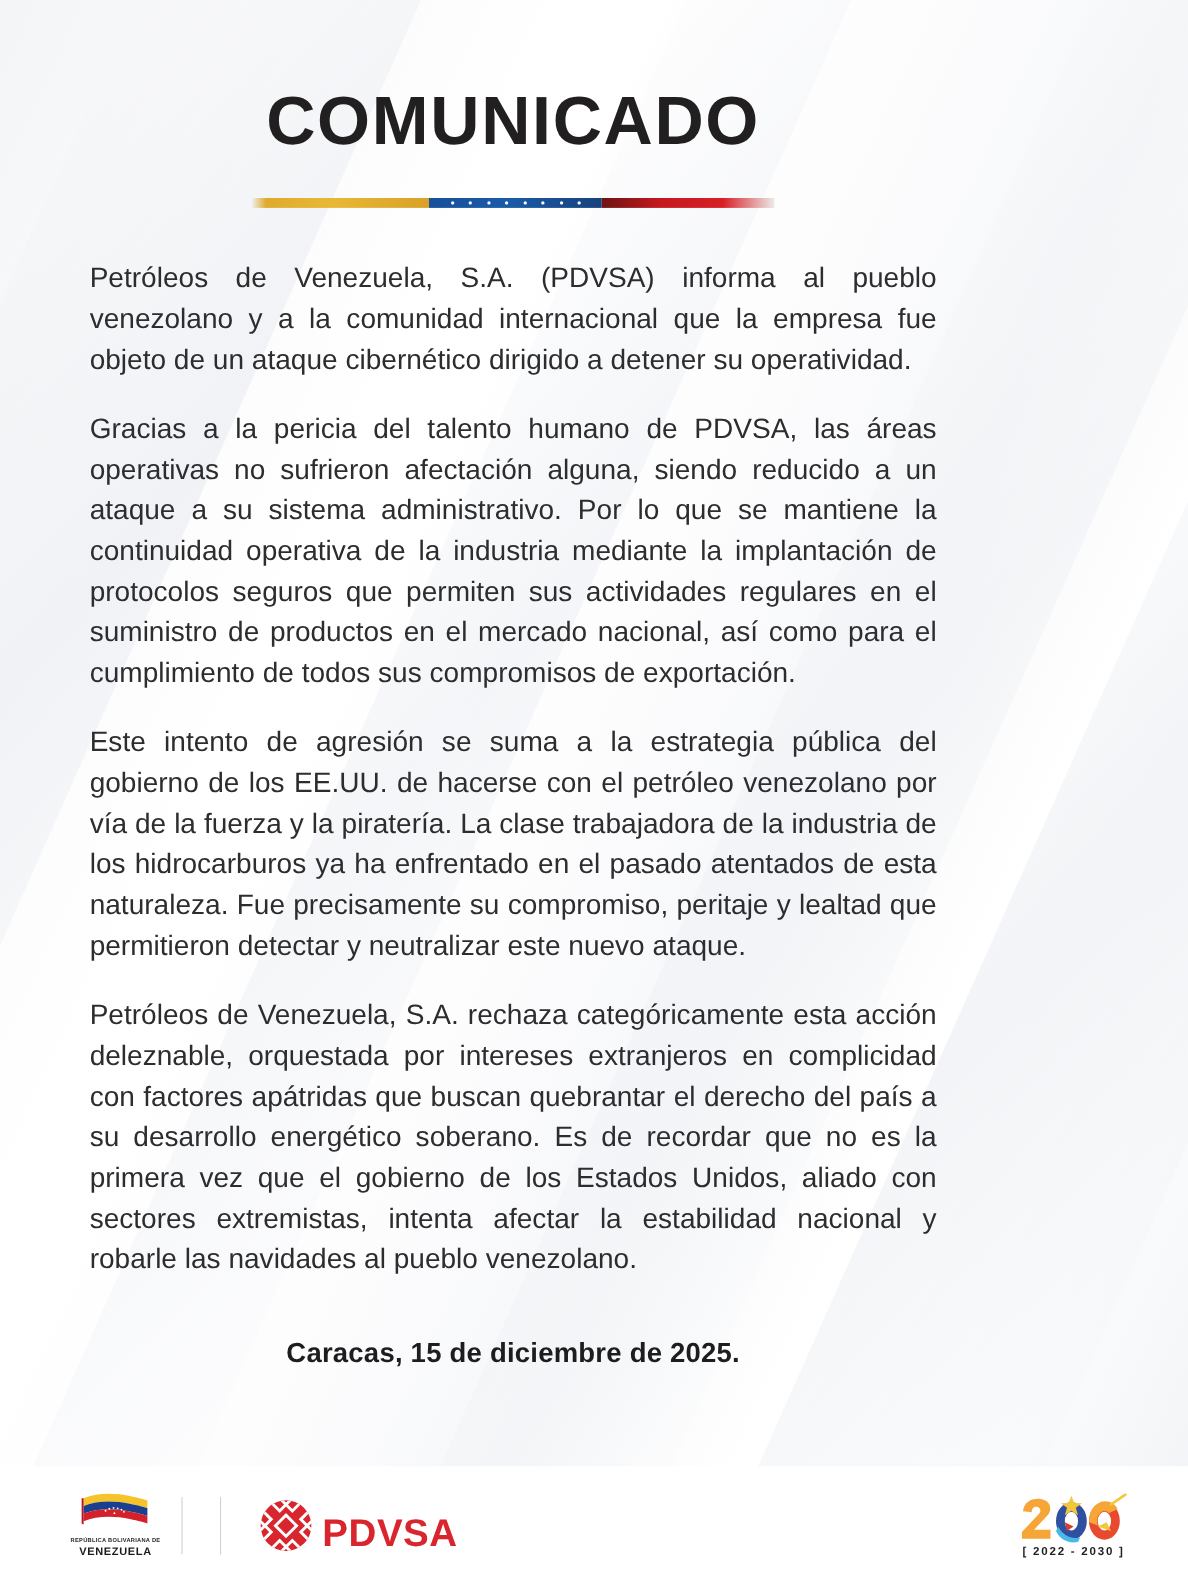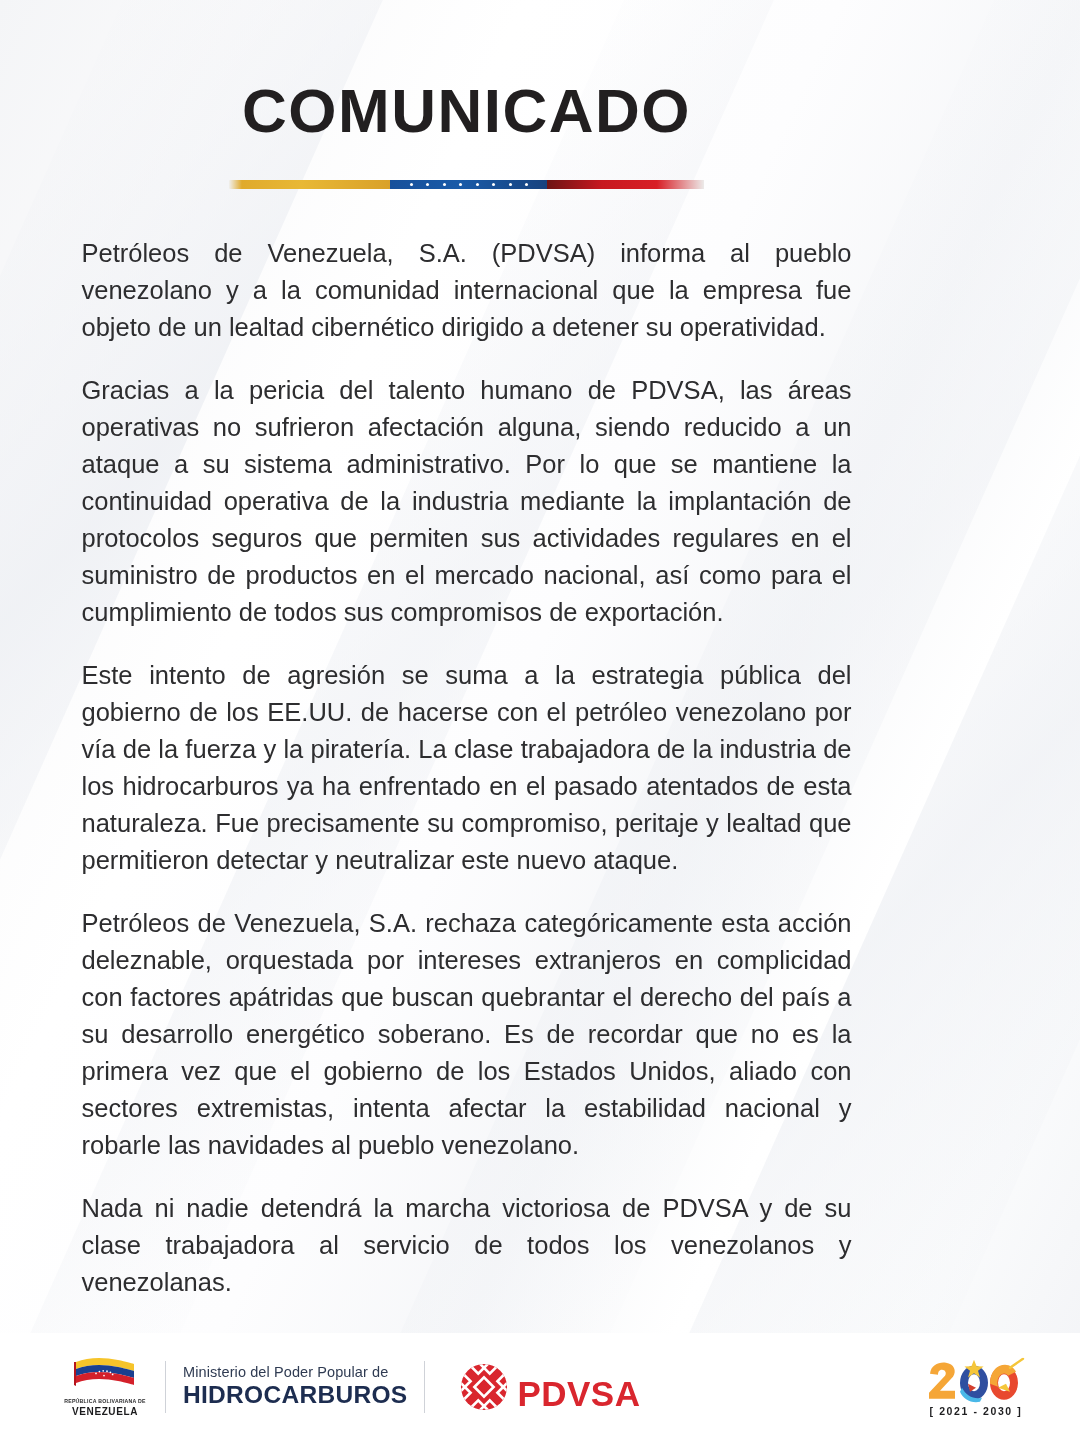--- a/index.html
+++ b/index.html
@@ -206,25 +206,24 @@
             <span class="star"></span>
             <span class="star"></span>
             <span class="star"></span>
           </div>
         </div>
         <div class="tc-seg tc-red"></div>
       </div>
     </div>
 
     <div class="body-col">
-      <p class="para para-last-line-left">Petróleos de Venezuela, S.A. (PDVSA) informa al pueblo venezolano y a la comunidad internacional que la empresa fue objeto de un lealtad cibernético dirigido a detener su operatividad.</p>
+      <p class="para para-last-line-left">Petróleos de Venezuela, S.A. (PDVSA) informa al pueblo venezolano y a la comunidad internacional que la empresa fue objeto de un ataque cibernético dirigido a detener su operatividad.</p>
       <p class="para para-last-line-left">Gracias a la pericia del talento humano de PDVSA, las áreas operativas no sufrieron afectación alguna, siendo reducido a un ataque a su sistema administrativo. Por lo que se mantiene la continuidad operativa de la industria mediante la implantación de protocolos seguros que permiten sus actividades regulares en el suministro de productos en el mercado nacional, así como para el cumplimiento de todos sus compromisos de exportación.</p>
       <p class="para para-last-line-left">Este intento de agresión se suma a la estrategia pública del gobierno de los EE.UU. de hacerse con el petróleo venezolano por vía de la fuerza y la piratería. La clase trabajadora de la industria de los hidrocarburos ya ha enfrentado en el pasado atentados de esta naturaleza. Fue precisamente su compromiso, peritaje y lealtad que permitieron detectar y neutralizar este nuevo ataque.</p>
       <p class="para para-last-line-left">Petróleos de Venezuela, S.A. rechaza categóricamente esta acción deleznable, orquestada por intereses extranjeros en complicidad con factores apátridas que buscan quebrantar el derecho del país a su desarrollo energético soberano. Es de recordar que no es la primera vez que el gobierno de los Estados Unidos, aliado con sectores extremistas, intenta afectar la estabilidad nacional y robarle las navidades al pueblo venezolano.</p>
-      <p class="para para-last-line-left">Nada ni nadie detendrá la marcha victoriosa de PDVSA y de su clase trabajadora al servicio de todos los venezolanos y venezolanas.</p>
 
       <div class="dateline">Caracas, 15 de diciembre de 2025.</div>
     </div>
 
   </div>
 
   <div class="footer">
     <div class="footer-inner">
 
       <div class="flag-logo">
@@ -242,24 +241,20 @@
             <circle cx="30" cy="19.6" r="0.85"></circle>
           </g>
           <path d="M0 6 L2 6 L2 30 L0 29 Z" fill="#b5151d"></path>
         </svg>
         <div class="flag-cap">REPÚBLICA BOLIVARIANA DE</div>
         <div class="flag-name">VENEZUELA</div>
       </div>
 
       <div class="vdiv"></div>
 
-      <div class="ministry">
-        <div class="ministry-top">Ministerio del Poder Popular de</div>
-        <div class="ministry-main">HIDROCARBUROS</div>
-      </div>
 
       <div class="vdiv"></div>
 
       <div class="pdvsa-block">
         <svg width="48" height="48" viewBox="0 0 100 100">
           <defs>
             <clipPath id="pdvsaCircle">
                 <circle cx="50" cy="50" r="48"></circle>
               </clipPath>
           </defs>
@@ -296,18 +291,18 @@
           </g>
 
           <g>
             <ellipse cx="80" cy="25" rx="14" ry="17" fill="#e8492f"></ellipse>
             <ellipse cx="80" cy="25" rx="6" ry="8.5" fill="#ffffff"></ellipse>
             <path d="M66 26 C66 14, 73 7, 81 7 C86 7, 90 10, 92 14 L84 18 C82 15, 78 15, 75 19 C73 22, 73 26, 74 29 Z" fill="#f5a637"></path>
             <path d="M86 10 L99 1" stroke="#f5c63a" stroke-width="2.4" fill="none" stroke-linecap="round"></path>
             <path d="M74 30 L82 26 L86 34 Z" fill="#f5c63a"></path>
           </g>
         </svg>
-        <div class="bicent-years">[ 2021 - 2030 ]</div>
+        <div class="bicent-years">[ 2022 - 2030 ]</div>
       </div>
 
     </div>
   </div>
 </div>
 
 </body></html>

